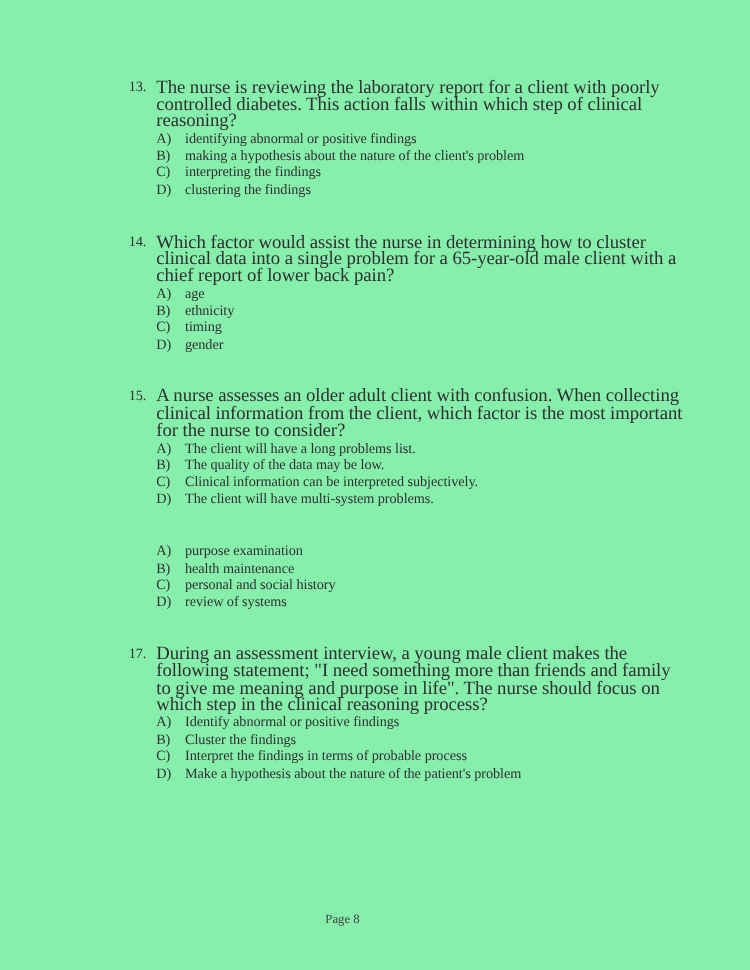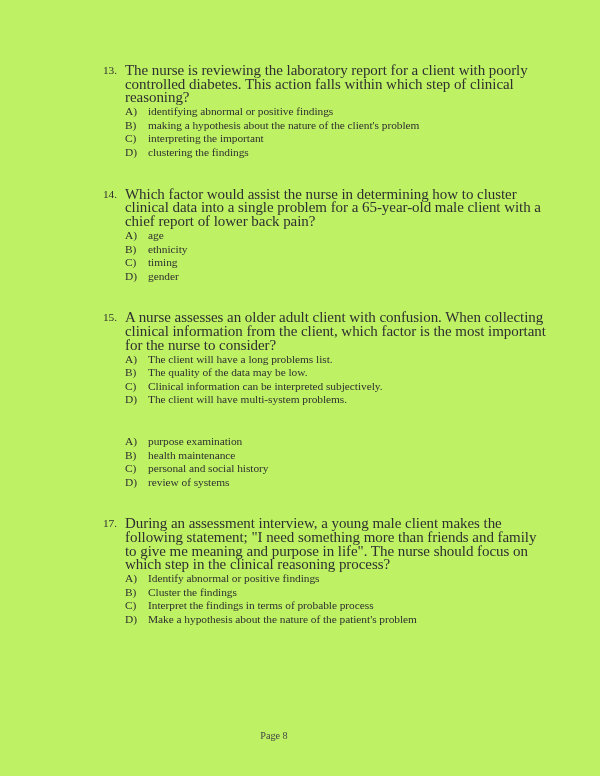--- a/index.html
+++ b/index.html
@@ -13,21 +13,21 @@
     position: relative;
     font-family: "Liberation Serif", "DejaVu Serif", serif;
     color: #2f2f2f;
     overflow: hidden;
   }
   .page {
     position: absolute;
     left: 0; top: 0;
     width: 600px;
     height: 776px;
-    background: #bef264;
+    background: #86efac;
   }
   .content {
     position: absolute;
     left: 103px;
     top: 64px;
     width: 446px;
   }
   .question-block {
     margin-bottom: 28px;
   }
@@ -101,21 +101,21 @@
         <div class="option">
           <div class="opt-letter">A)</div>
           <div class="opt-text">identifying abnormal or positive findings</div>
         </div>
         <div class="option">
           <div class="opt-letter">B)</div>
           <div class="opt-text">making a hypothesis about the nature of the client's problem</div>
         </div>
         <div class="option">
           <div class="opt-letter">C)</div>
-          <div class="opt-text">interpreting the important</div>
+          <div class="opt-text">interpreting the findings</div>
         </div>
         <div class="option">
           <div class="opt-letter">D)</div>
           <div class="opt-text">clustering the findings</div>
         </div>
       </div>
     </div>
 
     <div class="question-block">
       <div class="q-row">

